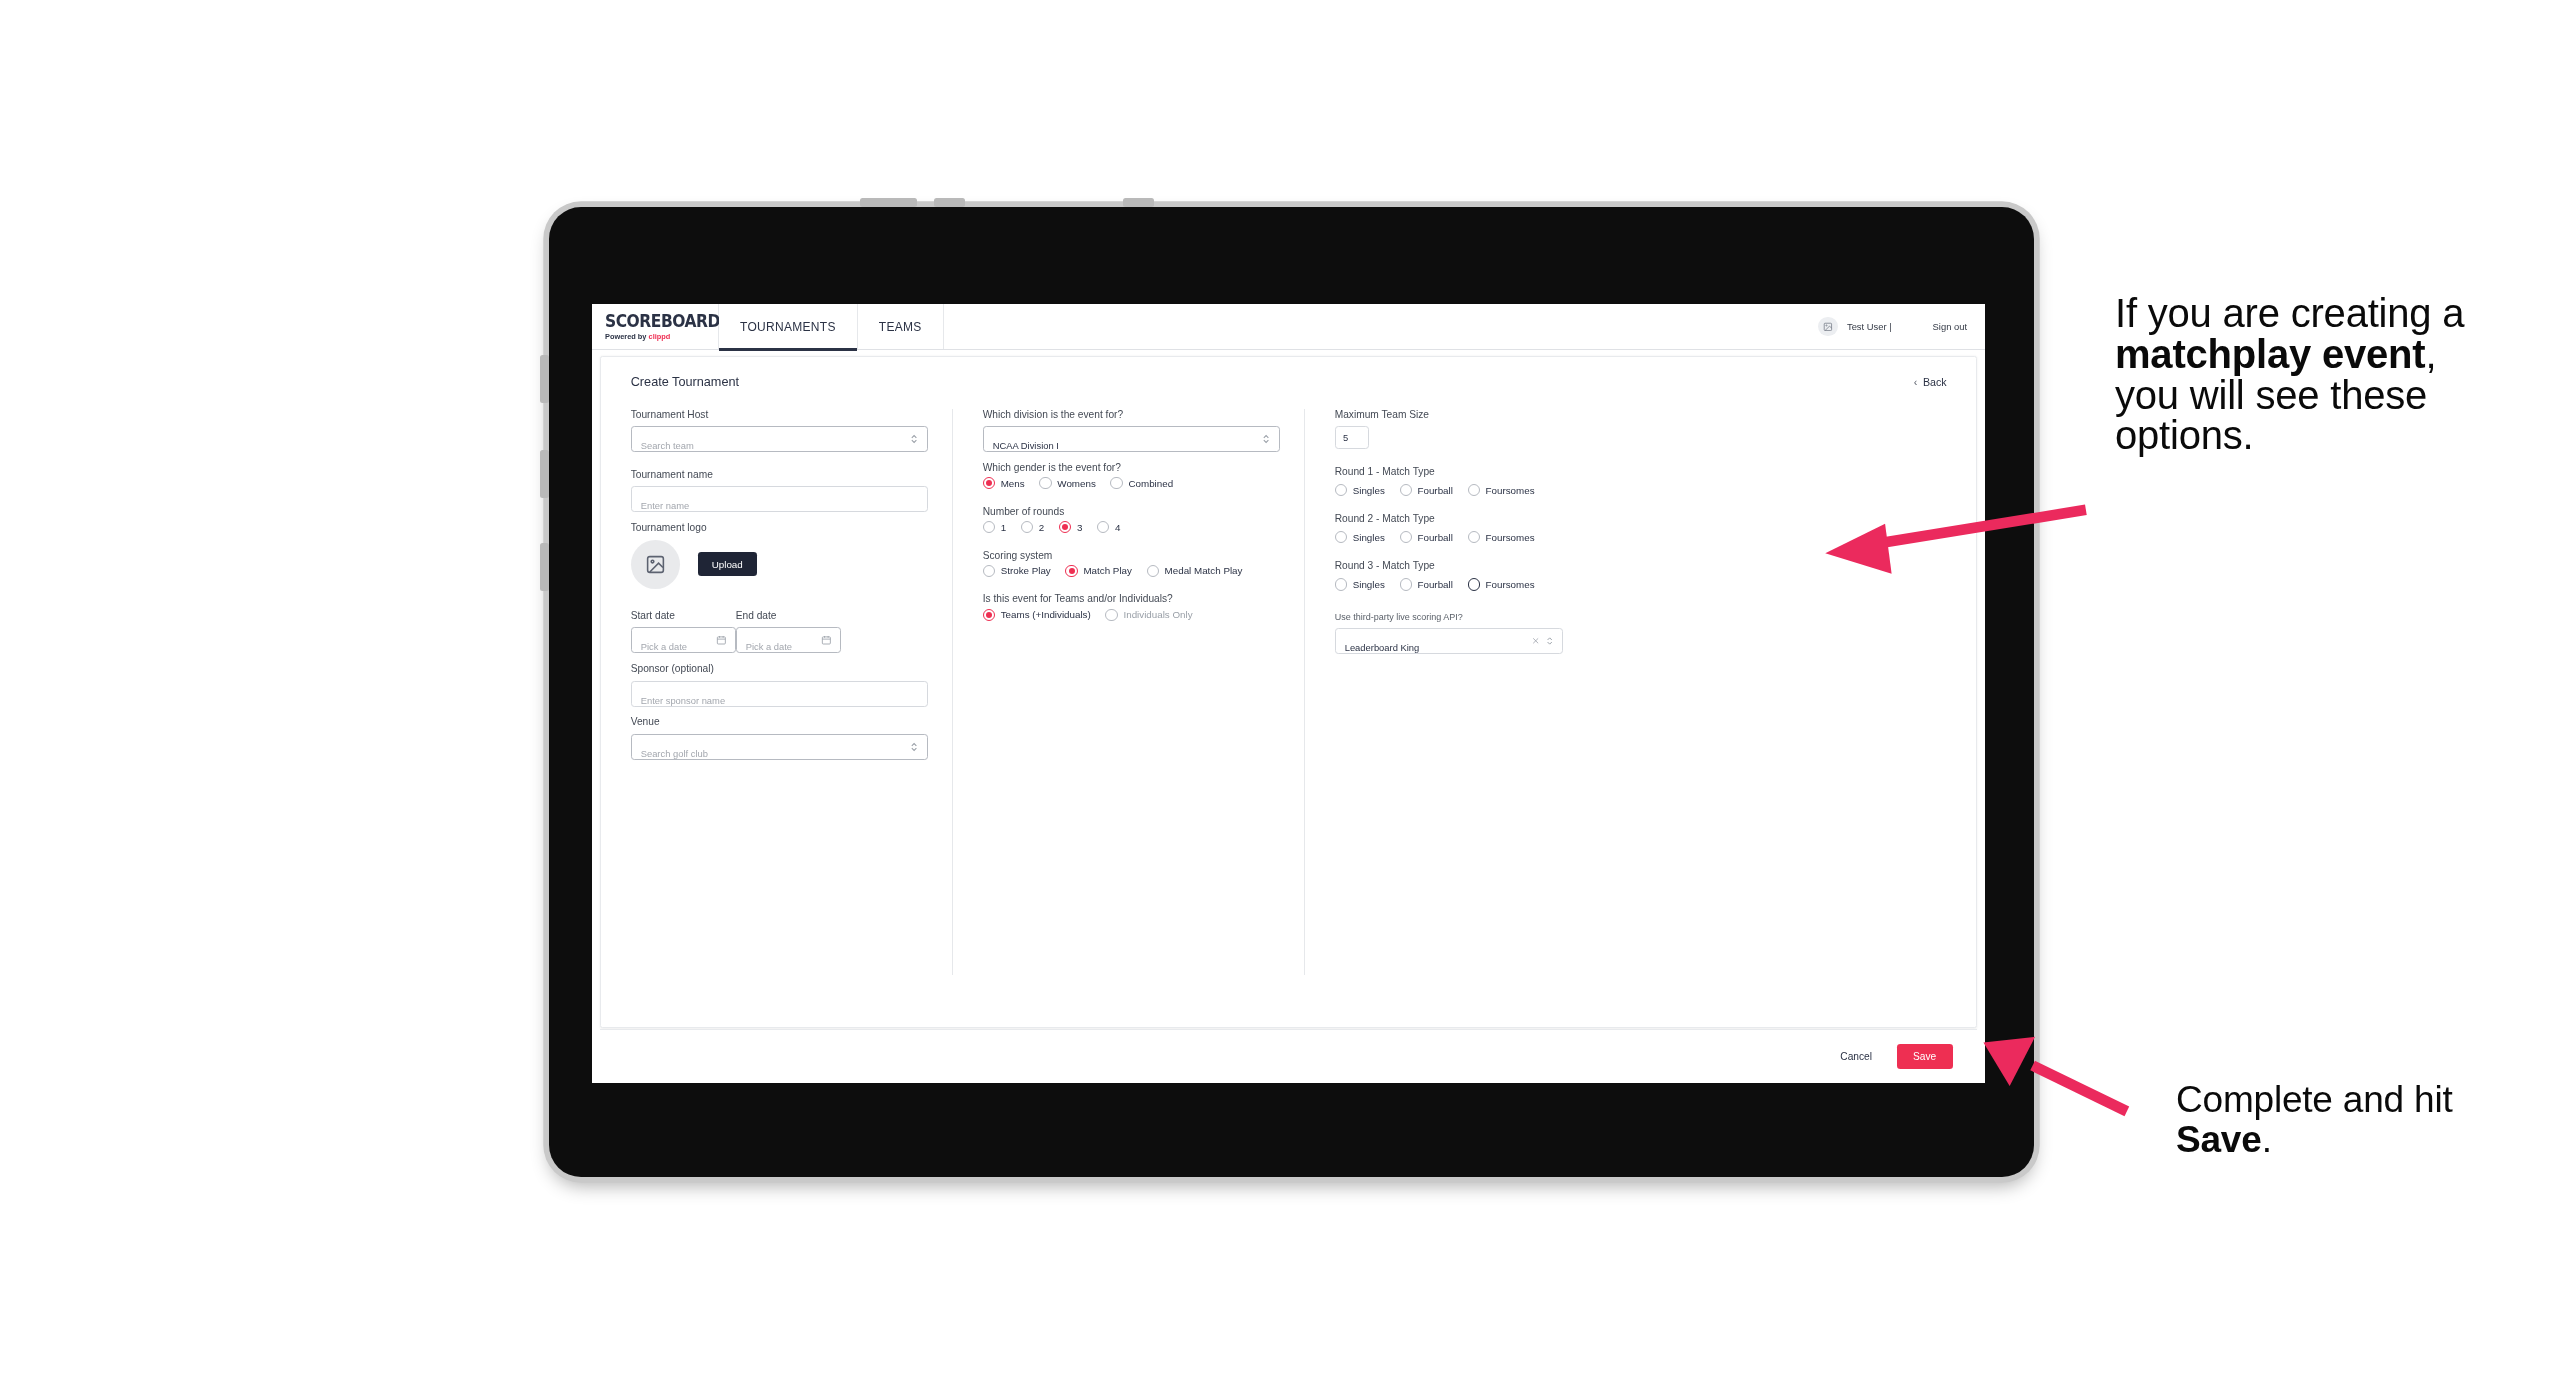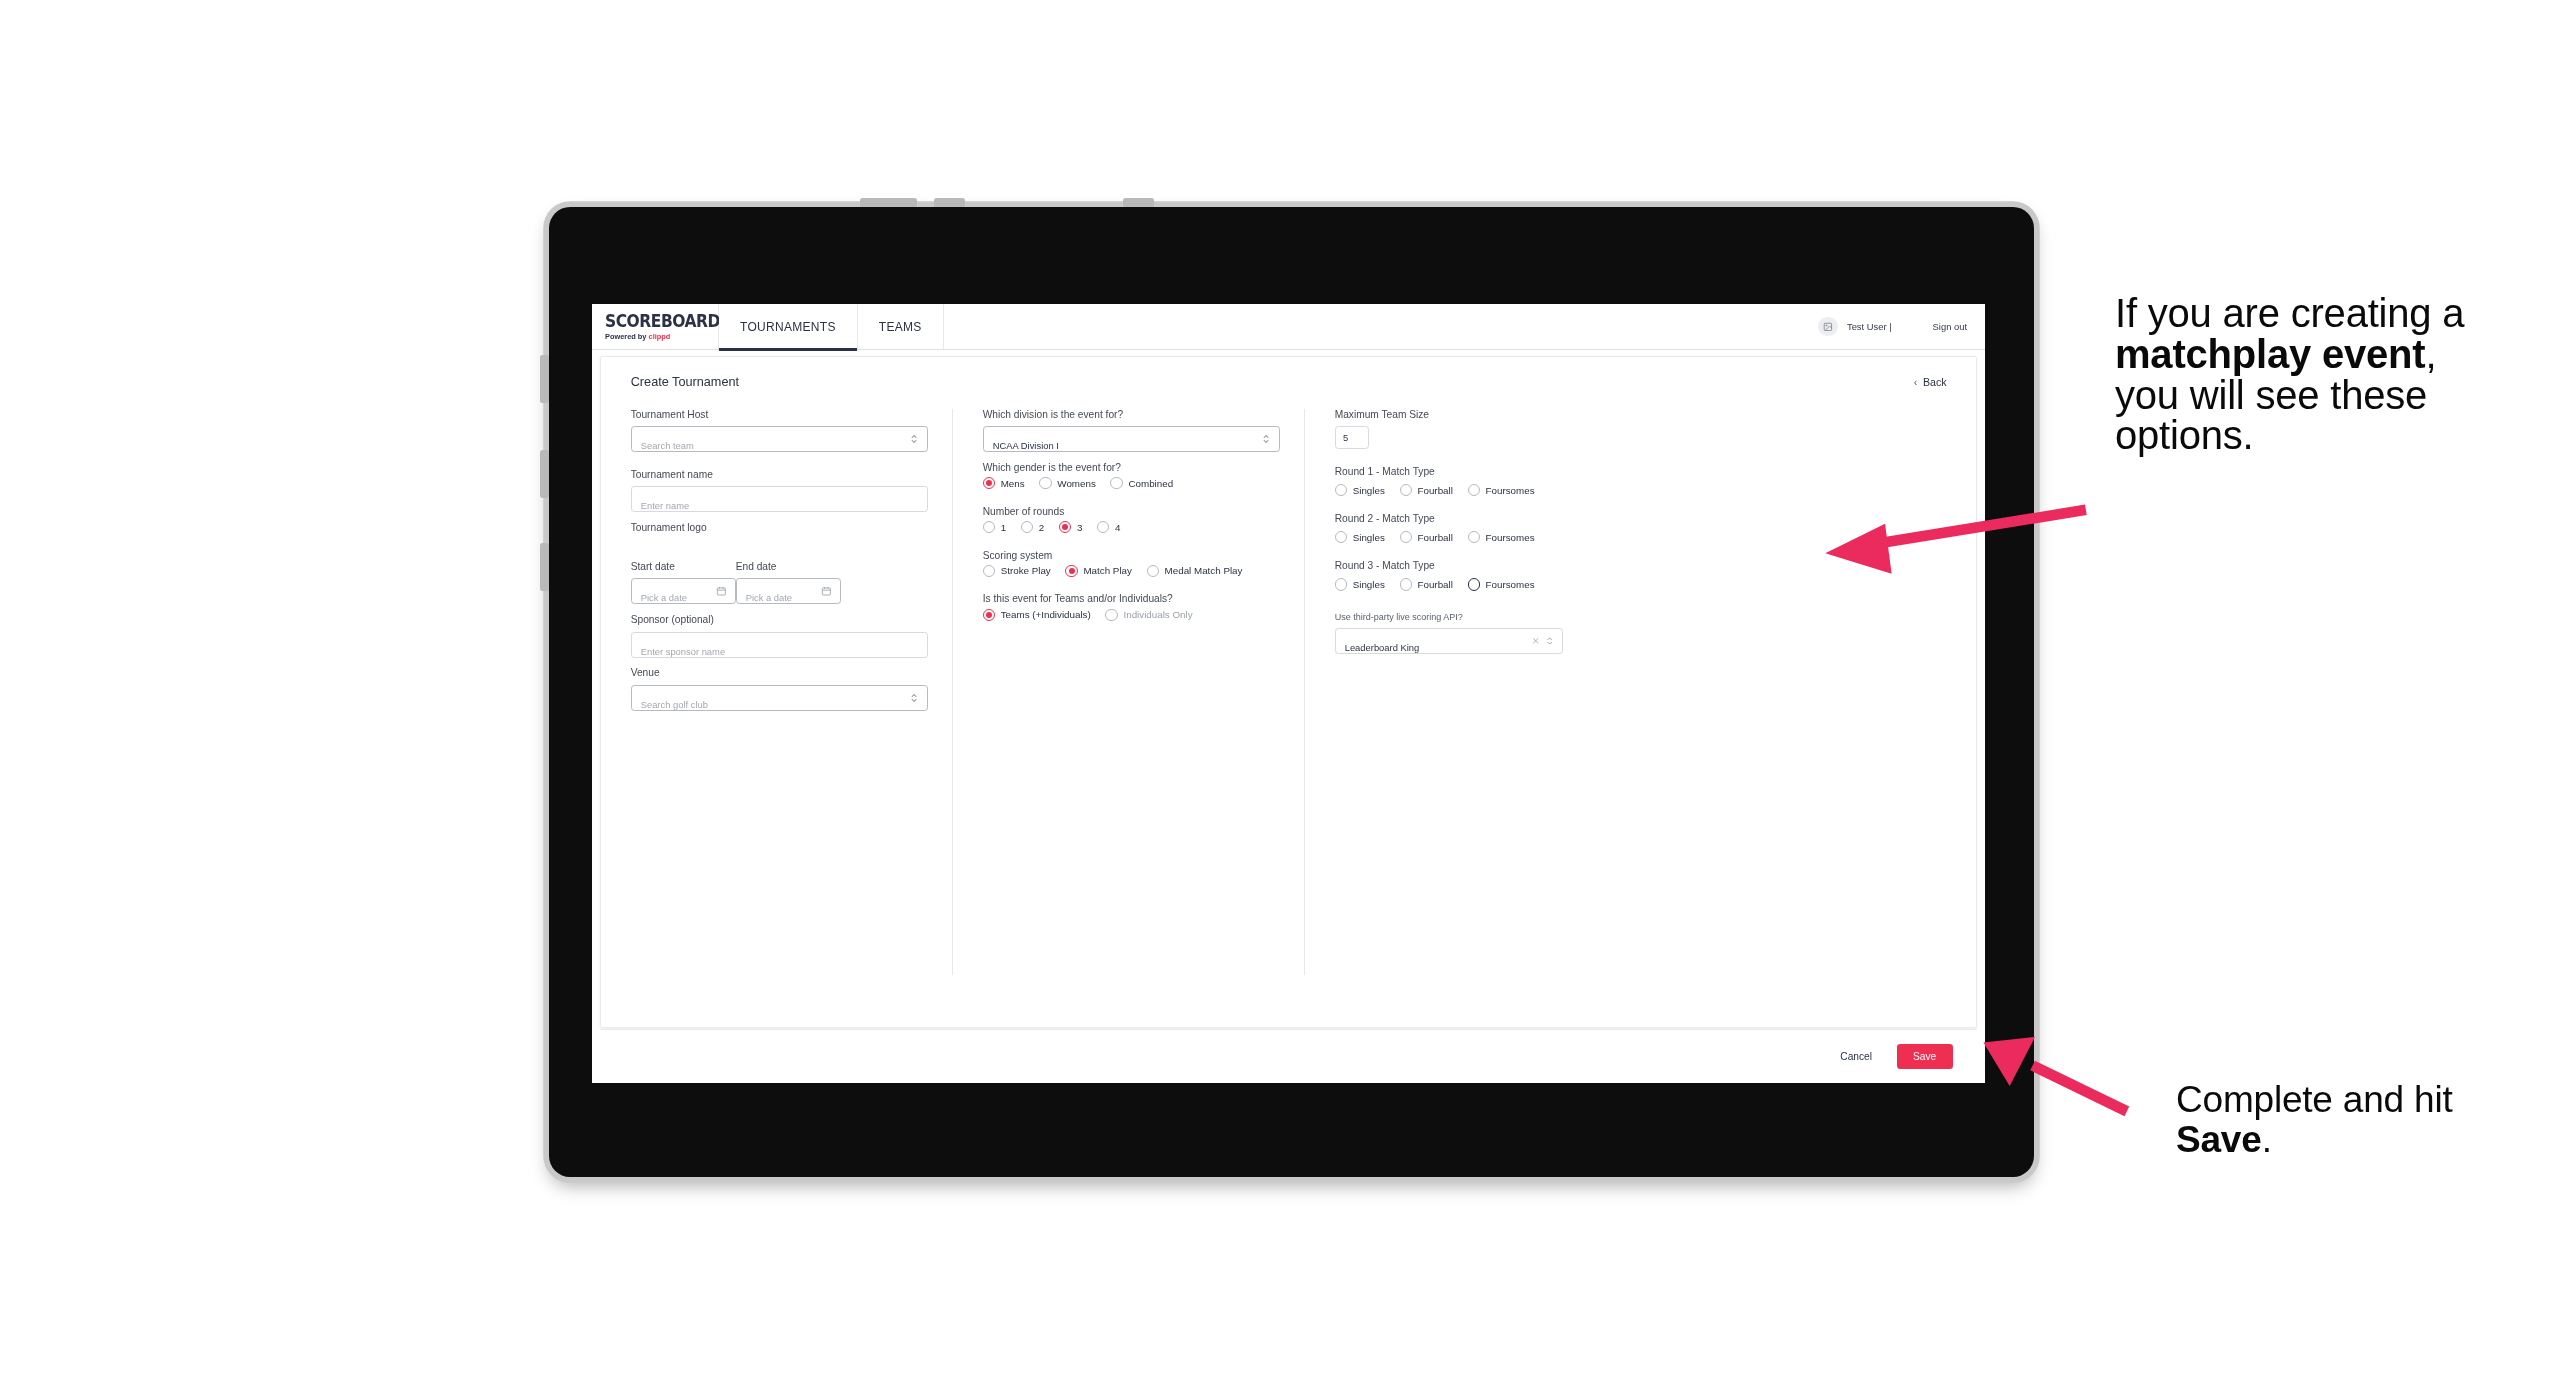--- a/index.html
+++ b/index.html
@@ -9,21 +9,21 @@
     font-family: "Liberation Sans", sans-serif;
     overflow: hidden;
   }
 
   
   #tablet {
     position: absolute;
     left: 549px; top: 207px;
     width: 1485px; height: 970px;
     background: #0d0d0d;
-    border-radius: 21px;
+    border-radius: 32px;
     box-shadow: 0 0 0 5.7px #c9c9c9, 0 8.2px 18px rgba(0,0,0,.30);
   }
   .side-btn {
     position: absolute;
     background: #b9b9b9;
     border-radius: 2.5px;
   }
   .btn-top-1 { left: 311px; top: -9px; width: 57px; height: 9px; }
   .btn-top-2 { left: 385px; top: -9px; width: 31px; height: 9px; }
   .btn-top-3 { left: 574px; top: -9px; width: 31px; height: 9px; }
@@ -317,20 +317,32 @@
           <div class="gap"></div>
 
           <label class="flabel">Tournament name</label>
           <div class="field light">
             <span class="ph">Enter name</span>
           </div>
 
           <div class="gap-sm"></div>
 
           <label class="flabel">Tournament logo</label>
+          <div id="logo-row">
+            <div id="logo-circle">
+              <svg width="21" height="21" viewBox="0 0 24 24" fill="none" stroke="currentColor" stroke-width="1.8">
+                <rect x="3" y="3" width="18" height="18" rx="2.5"></rect>
+                  <circle cx="8.6" cy="8.6" r="1.5"></circle>
+                  <path d="M20.5 15.5l-5-5L5.5 20.5"></path>
+              </svg>
+            </div>
+            <div id="upload-btn">
+              <span>Upload</span>
+            </div>
+          </div>
 
           <div class="gap-lg"></div>
 
           <div id="date-row">
             <div>
               <label class="flabel">Start date</label>
               <div class="field">
                 <span class="ph">Pick a date</span>
                 <span class="right-ico">
                   <svg width="10.7" height="10.7" viewBox="0 0 24 24" fill="none" stroke="currentColor" stroke-width="1.9">

